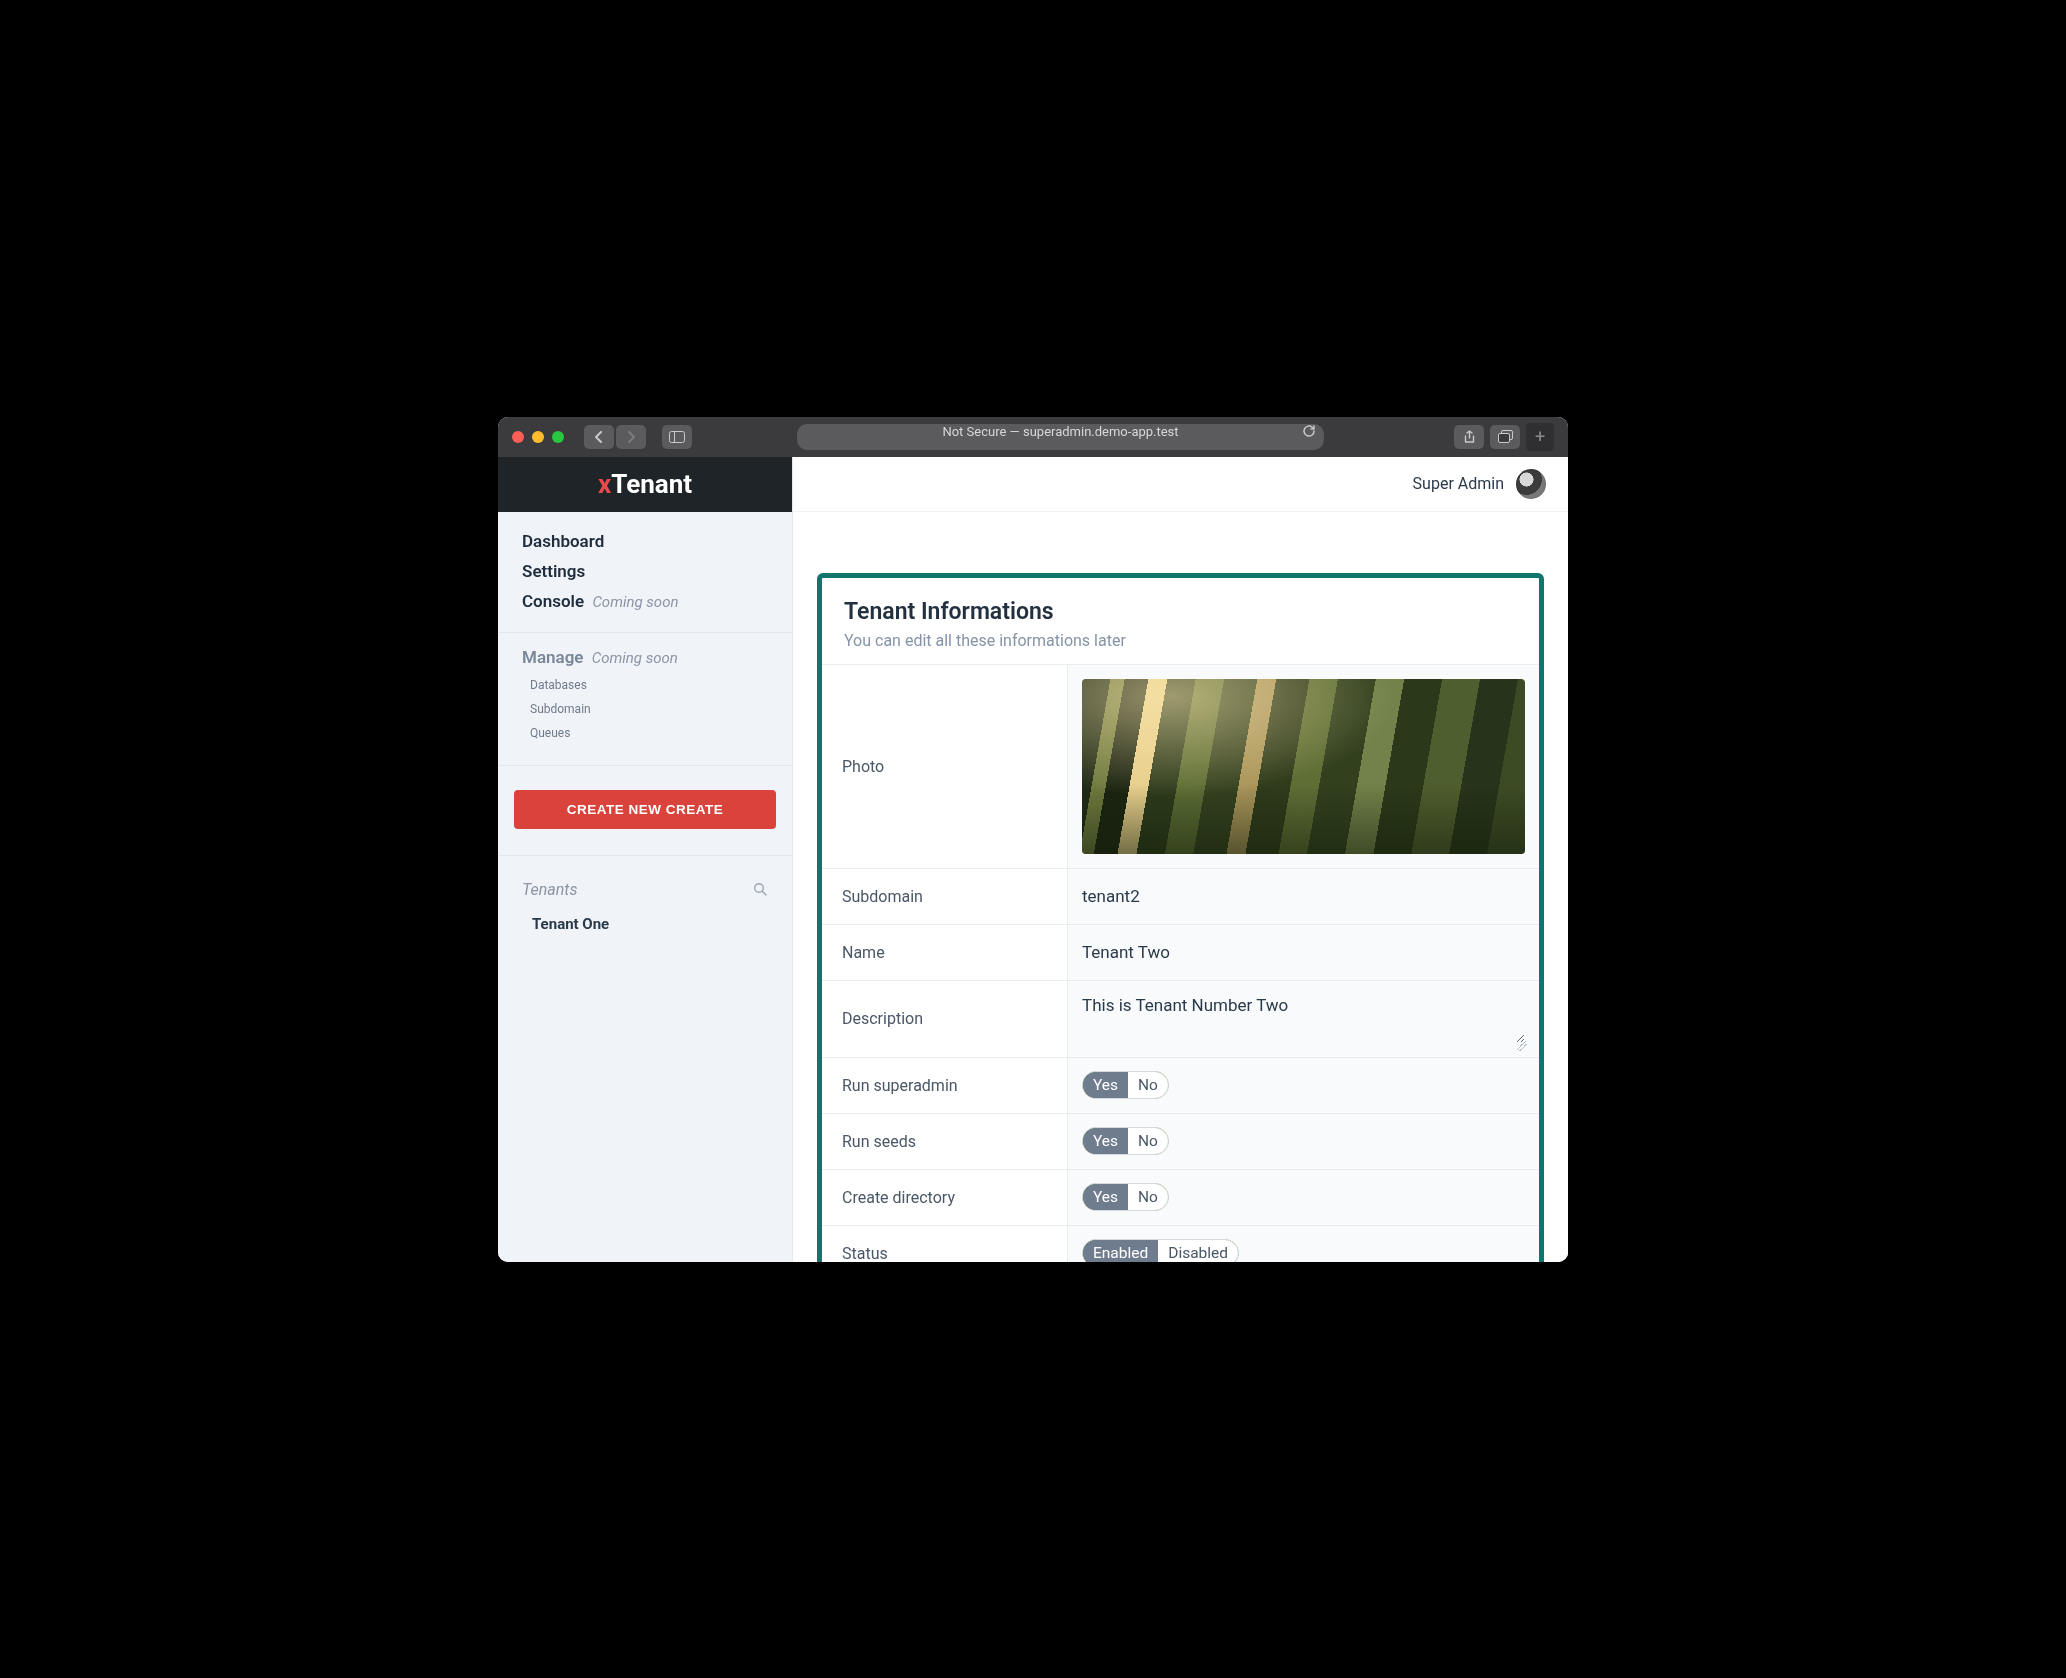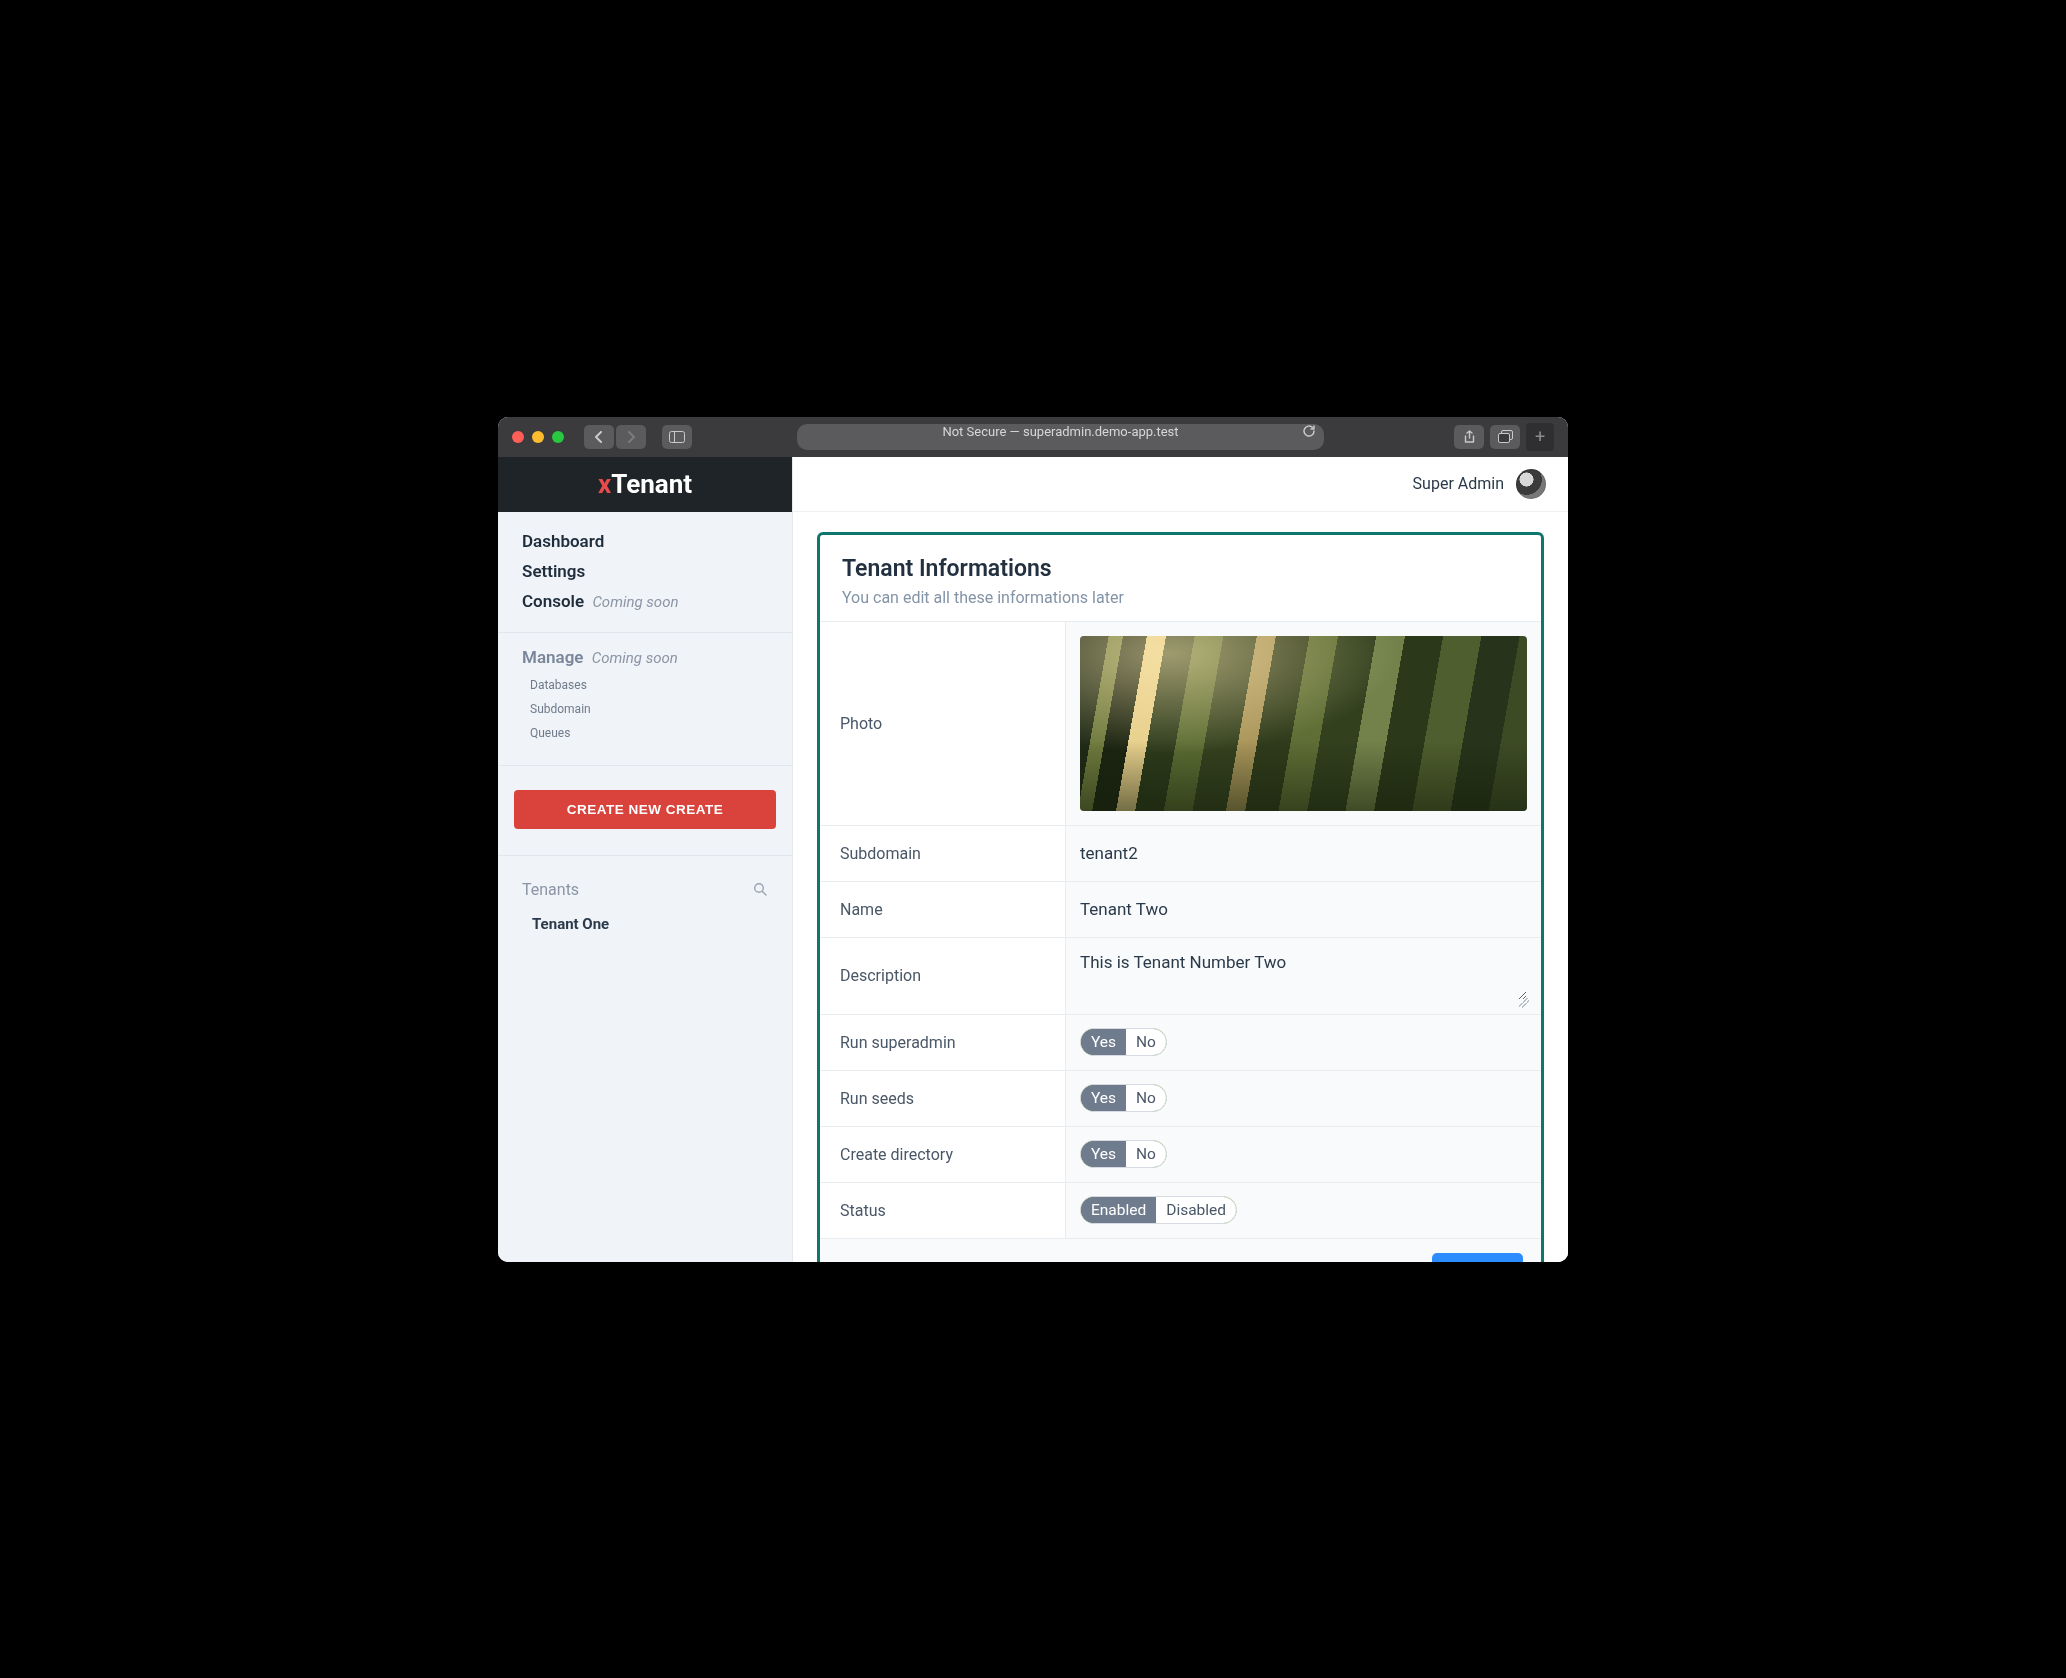--- a/index.html
+++ b/index.html
@@ -89,39 +89,39 @@
   .manage-head { color:#7a8699; font-weight:600; font-size:17px; padding: 0 24px 6px;}
   .sub-links { padding: 0 24px 14px; }
   .sub-link { display:block; padding:5px 8px; color:#6f7b8c; font-size:12px; cursor:pointer;}
   .create-btn {
     margin: 10px 16px 20px; background:#d9433b; color:#fff; border:none;
     padding: 12px 0; border-radius:4px; font-weight:700; letter-spacing:0.5px;
     font-size:13.5px; cursor:pointer;
   }
   .tenants-head {
     padding: 10px 24px 8px; color:#8b95a5; font-size:16px;
-    display:flex; justify-content:space-between; align-items:center;
+    display:flex; justify-content:space-between; align-items:center;font-style:italic;
   }
   .search-icon { color:#9aa4b3; font-size:15px; }
   .tenant-item { padding: 8px 24px 8px 34px; color:#2b3a4a; font-size:15px; cursor:pointer;font-weight:bold;}
 
   .main { flex:1; display:flex; flex-direction:column; background:#fff; }
   .topbar {
     height:55px; display:flex; align-items:center; justify-content:flex-end;
     padding: 0 22px; gap:12px; border-bottom:1px solid #eef1f4;
   }
   .user-name { color:#2b3a4a; font-size:16px; }
   .avatar {
     width:30px; height:30px; border-radius:50%;
     background: radial-gradient(circle at 35% 35%, #d8d8d8 0 25%, #3b3b3b 26% 55%, #787878 56% 100%);
     box-shadow: inset 0 0 0 1px rgba(0,0,0,0.1);
   }
   .content { padding: 20px 24px 30px; overflow:auto; flex:1; background:#fff;}
   .card {
-    border:3px solid #0f766e; border-radius:6px; background:#fff;
+    border:5px solid #0f766e; border-radius:6px; background:#fff;margin-top:41px;
   }
   .card-head { padding: 20px 22px 14px; }
   .card-title { font-size:23px; font-weight:600; color:#22303f; margin-bottom:6px;}
   .card-sub { color:#8494a7; font-size:16px; }
   .field-row {
     display:flex; border-top:1px solid #e8ecef;justify-content:space-between;
   }
   .field-label {
     width: 245px; padding: 18px 20px; color:#4a5767; font-size:16px;
     display:flex; align-items:center; background:#fff;

